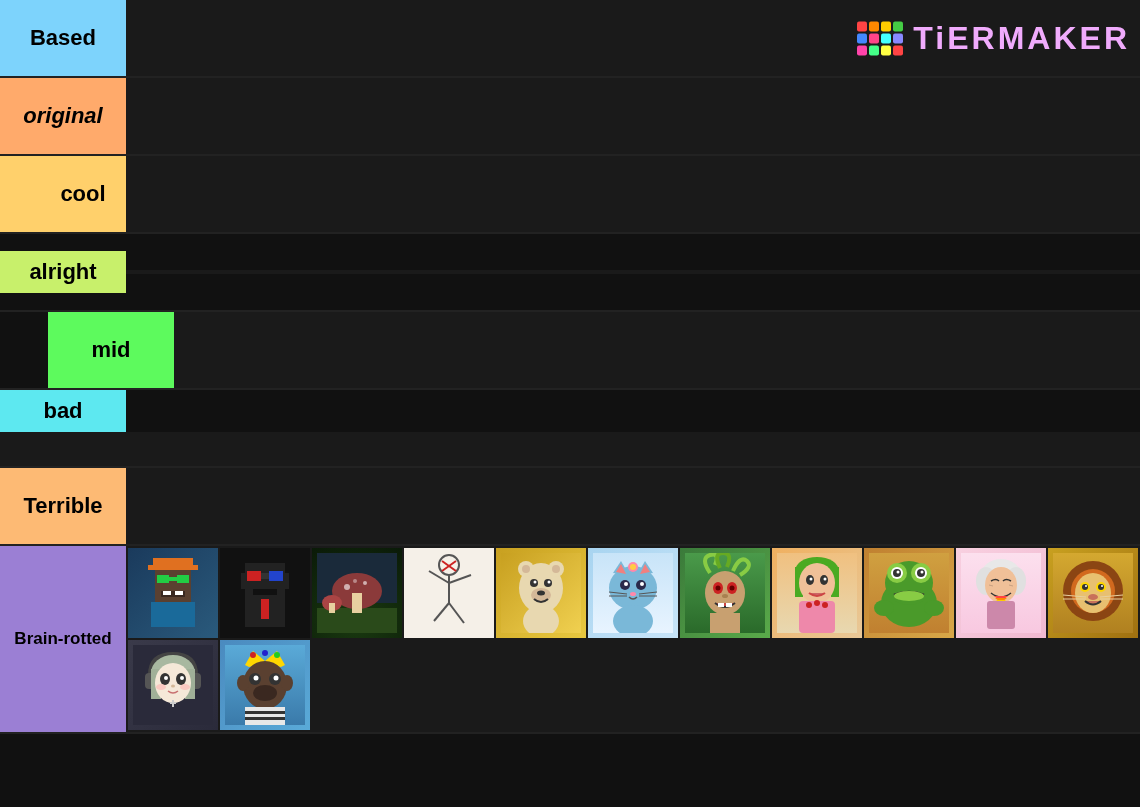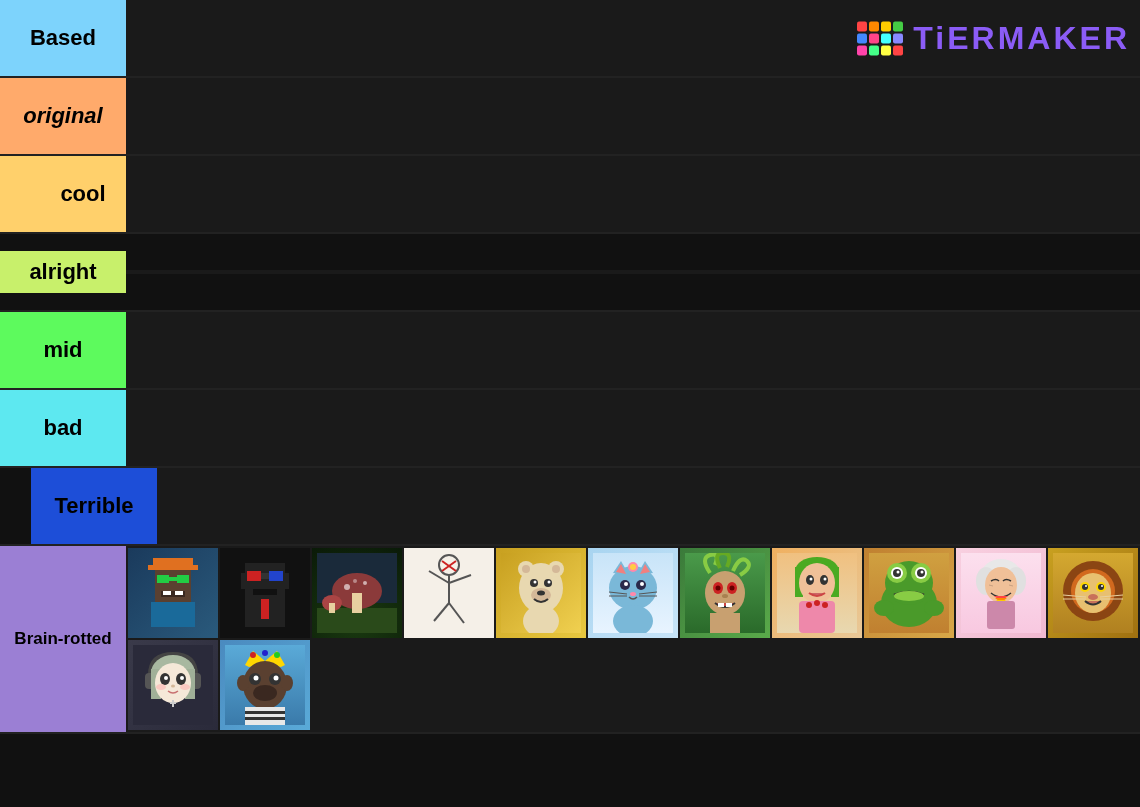--- a/index.html
+++ b/index.html
@@ -44,23 +44,23 @@
       padding: 2px;
       gap: 2px;
     }
 
     
     .tier-based    { background-color: #7dd3fc; }
     .tier-original { background-color: #ffaa6b; }
     .tier-cool     { background-color: #ffd06b; padding-left: 48px; }
     .tier-appreciate { background-color: #ffe86b; }
     .tier-alright  { background-color: #c8f06b; }
-    .tier-mid      { background-color: #5dfa5d; }
+    .tier-mid      { background-color: #5dfa5d; margin-left: 48px; }
     .tier-bad      { background-color: #5de8f0; }
-    .tier-terrible { background-color: #1d4ed8; margin-left: 31px; }
+    .tier-terrible { background-color: #fdba74; }
     .tier-brain-rotted { background-color: #9b7fd4; font-size: 16px; }
 
     .logo-grid {
       display: grid;
       grid-template-columns: repeat(4, 10px);
       grid-template-rows: repeat(3, 10px);
       gap: 2px;
     }
 
     .logo-cell {
@@ -111,21 +111,21 @@
           <div class="logo-cell" style="background:#44cc44;"></div>
           <div class="logo-cell" style="background:#4488ff;"></div>
           <div class="logo-cell" style="background:#ff4488;"></div>
           <div class="logo-cell" style="background:#44ffff;"></div>
           <div class="logo-cell" style="background:#8888ff;"></div>
           <div class="logo-cell" style="background:#ff44aa;"></div>
           <div class="logo-cell" style="background:#44ff88;"></div>
           <div class="logo-cell" style="background:#ffff44;"></div>
           <div class="logo-cell" style="background:#ff4444;"></div>
         </div>
-        <span style="font-size:32px; font-weight:900; color:#8b5cf6; letter-spacing:3px; font-family: Arial Black, Arial, sans-serif;">TiERMAKER</span>
+        <span style="font-size:32px; font-weight:900; color:#f0abfc; letter-spacing:3px; font-family: Arial Black, Arial, sans-serif;">TiERMAKER</span>
       </div>
     </div>
   </div>
 
   <div class="tier-row" style="min-height:78px;font-style:italic;">
     <div class="tier-label tier-original">
       <span>original</span>
     </div>
     <div class="tier-content"></div>
   </div>
@@ -145,21 +145,21 @@
     <div class="tier-content"></div>
   </div>
 
   <div class="tier-row" style="min-height:78px;">
     <div class="tier-label tier-mid">
       <span>mid</span>
     </div>
     <div class="tier-content"></div>
   </div>
 
-  <div class="tier-row" style="min-height:78px;">
+  <div class="tier-row" style="min-height:78px;flex-direction:column;">
     <div class="tier-label tier-bad">
       <span>bad</span>
     </div>
     <div class="tier-content"></div>
   </div>
 
   <div class="tier-row" style="min-height:78px;">
     <div class="tier-label tier-terrible">
       <span>Terrible</span>
     </div>

